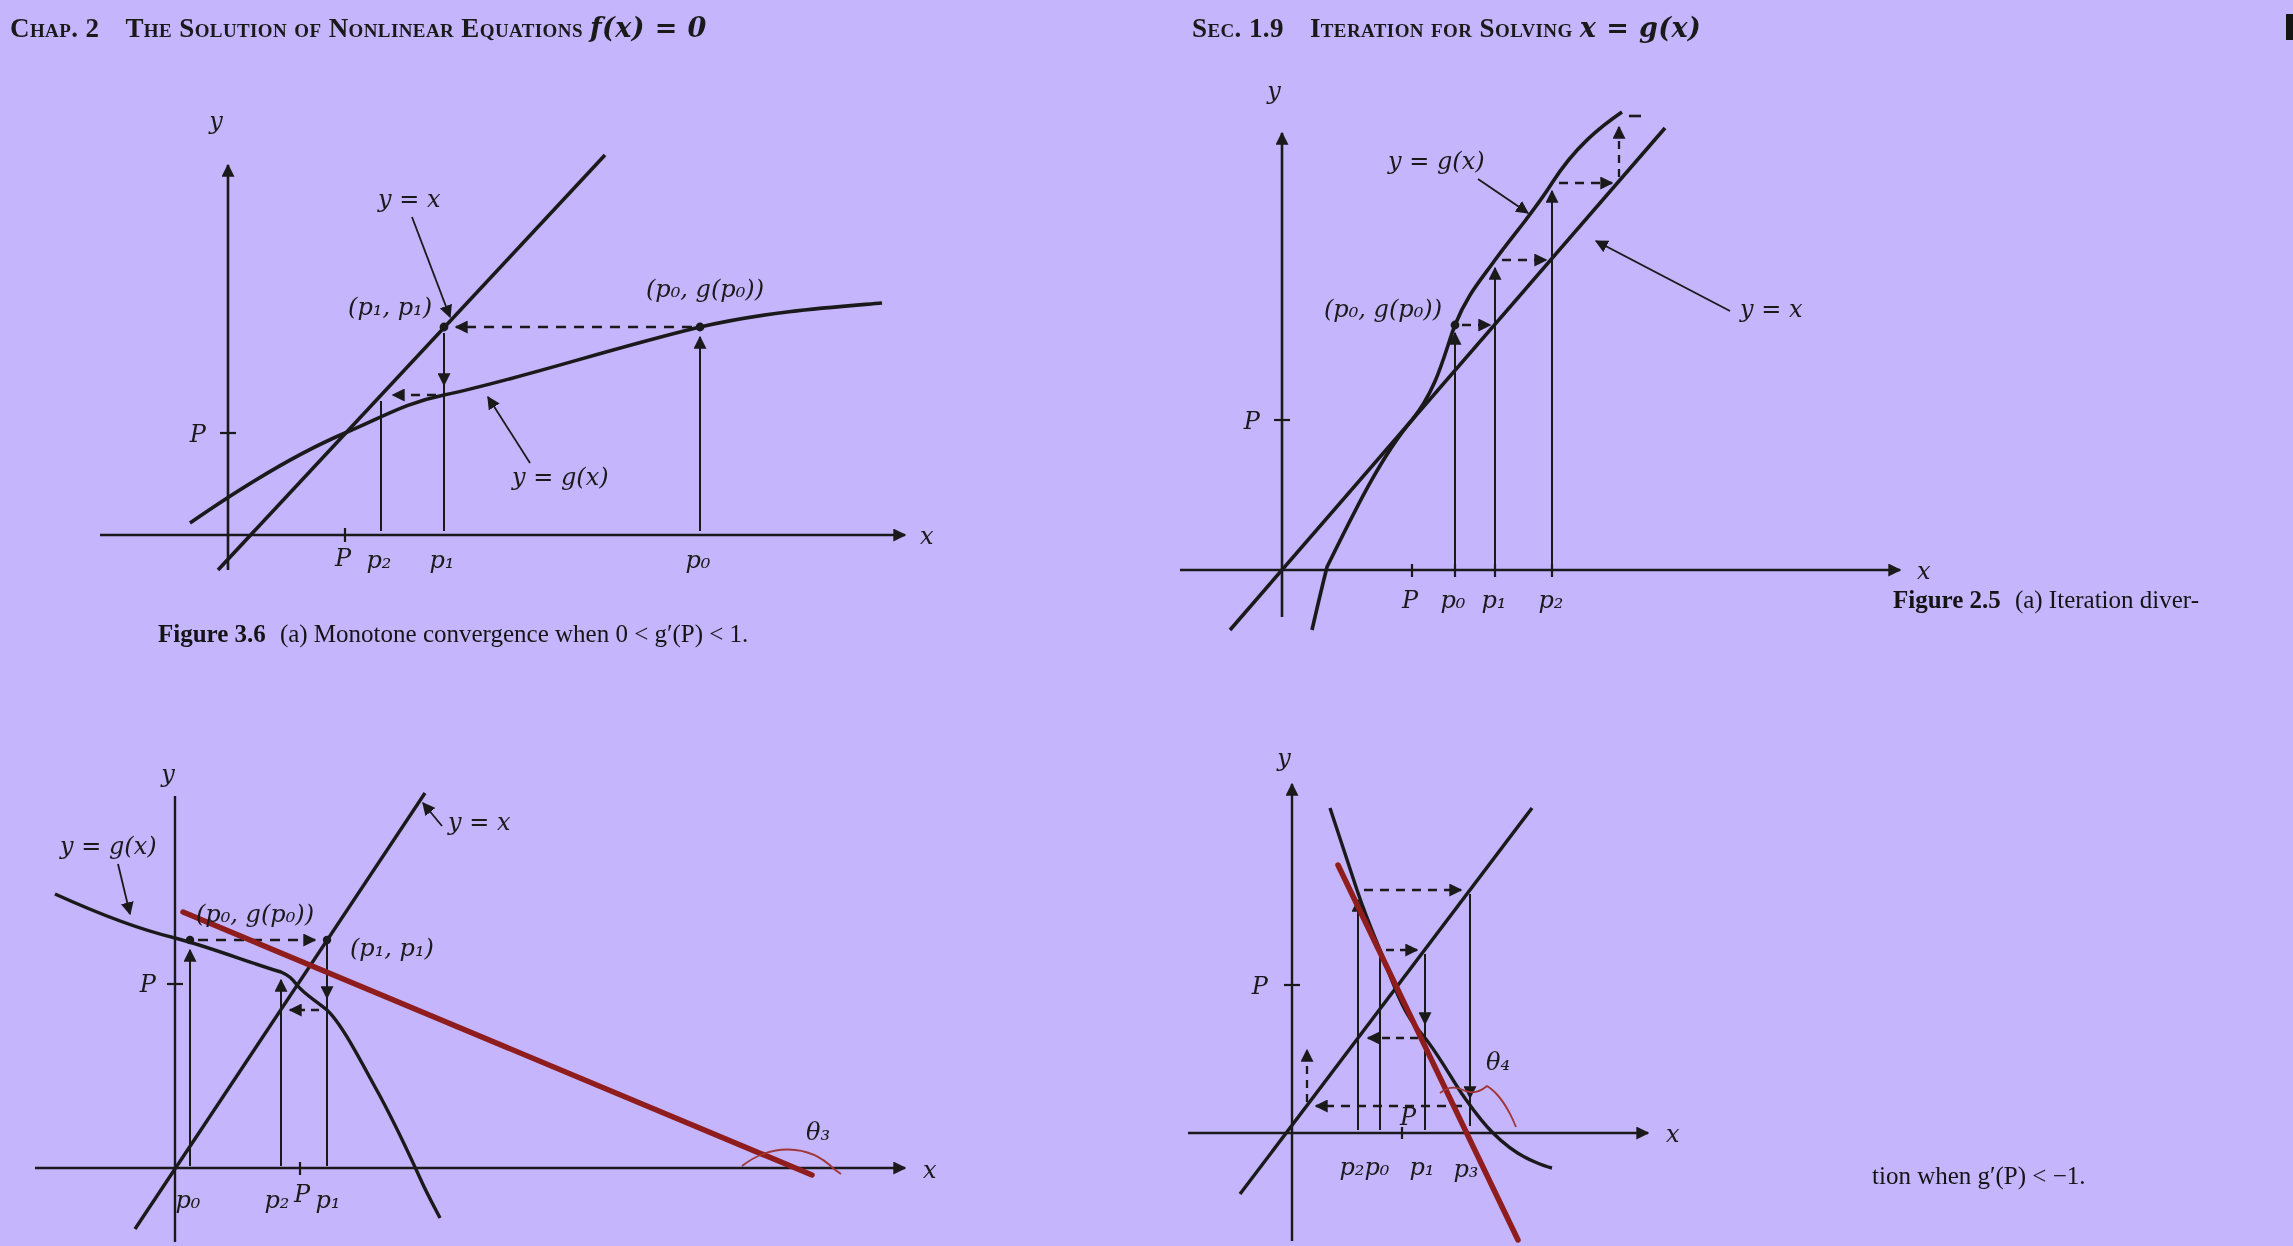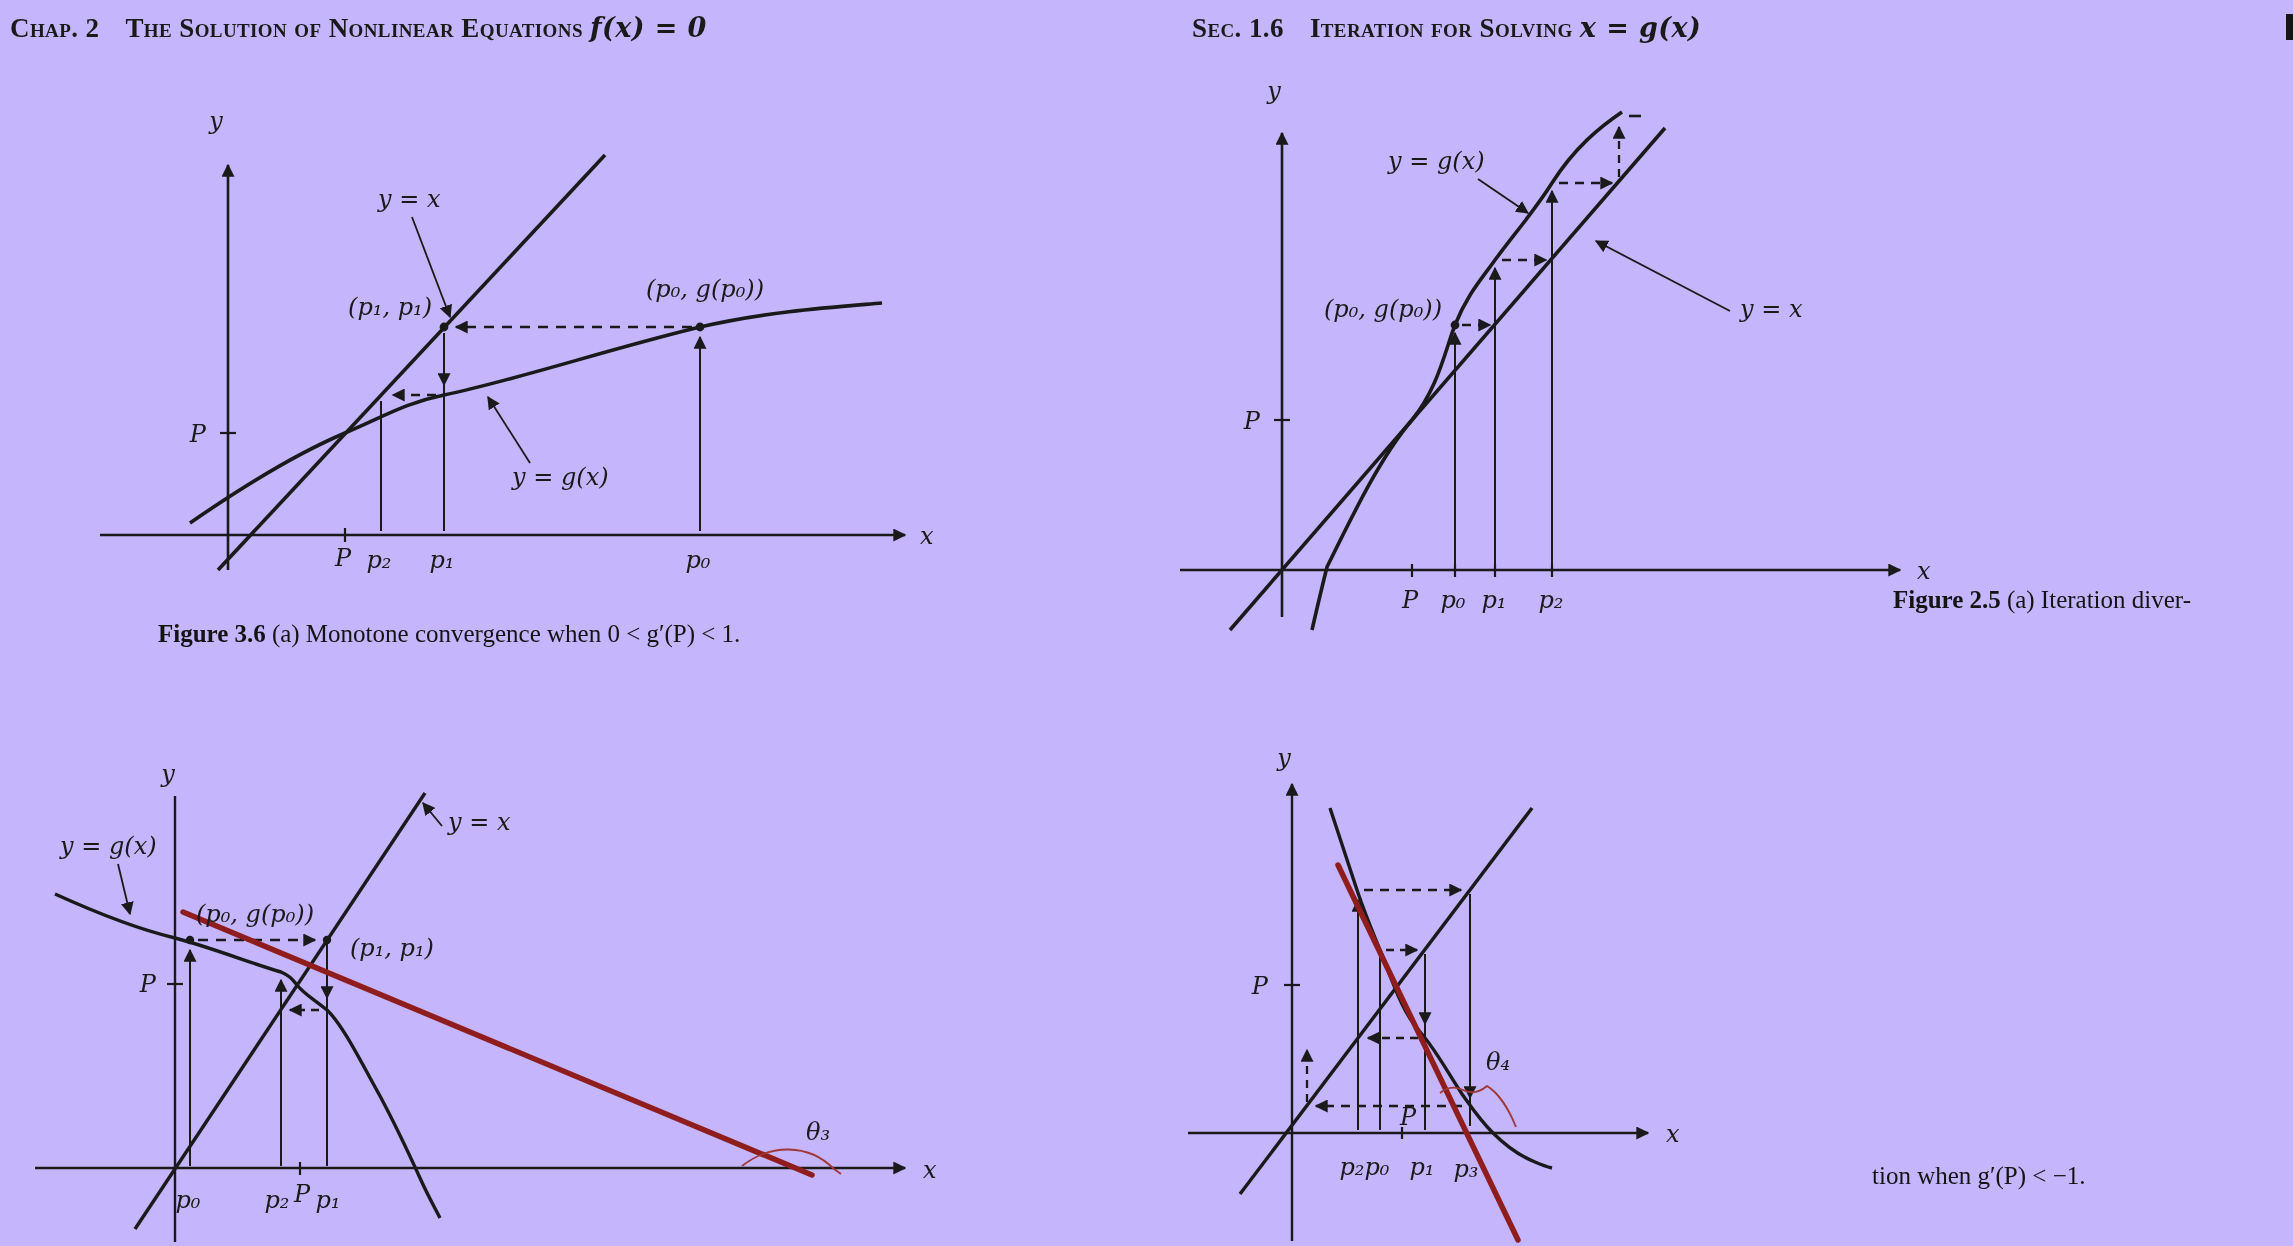--- a/index.html
+++ b/index.html
@@ -5,35 +5,35 @@
   html,body{margin:0;padding:0;background:#e8e8e8;}
   .page{position:relative;width:2293px;height:1246px;background:#c4b5fd;overflow:hidden;
         font-family:"Liberation Serif","DejaVu Serif",serif;color:#1a1a1a;}
   .hdr{position:absolute;font-size:27px;font-weight:bold;white-space:nowrap;letter-spacing:.4px;}
   .sc{font-variant:small-caps;}
   .hdr .gap{display:inline-block;width:26px;}
   .fm{font-style:italic;font-weight:bold;font-family:"DejaVu Serif","Liberation Serif",serif;}
   svg{position:absolute;overflow:visible;}
   svg text{font-family:"DejaVu Serif","Liberation Serif",serif;font-style:italic;font-size:24px;fill:#1a1a1a;}
   .caption{position:absolute;font-size:25px;line-height:35px;color:#141414;}
-  .caption .cap-b{font-weight:bold;margin-right:6px;}
+  .caption .cap-b{font-weight:bold;margin-right:14px;}
   .cap-line{display:block;}
   .corner-mark{position:absolute;top:14px;right:0;width:7px;height:26px;background:#151515;}
 </style>
 </head>
 <body>
 
 <div class="page">
 
   <div class="hdr" style="left:10px;top:12px;">
     <span class="sc">Chap. 2</span><span class="gap"></span><span class="sc">The Solution of Nonlinear Equations</span>
     <span class="fm">f(x) = 0</span>
   </div>
   <div class="hdr" style="left:1192px;top:12px;">
-    <span class="sc">Sec. 1.6</span><span class="gap"></span><span class="sc">Iteration for Solving</span>
+    <span class="sc">Sec. 1.9</span><span class="gap"></span><span class="sc">Iteration for Solving</span>
     <span class="fm">x = g(x)</span>
   </div>
   <div class="corner-mark"></div>
 
   <svg style="left:60px;top:65px;" width="880" height="510" viewBox="0 0 880 510" role="img">
     <defs>
       <marker id="ah-a" viewBox="0 0 10 10" refX="9" refY="5" markerWidth="13" markerHeight="13" markerUnits="userSpaceOnUse" orient="auto-start-reverse" fill="#1a1a1a">
         <path d="M0,0 L10,5 L0,10 z"></path>
       </marker>
     </defs>

